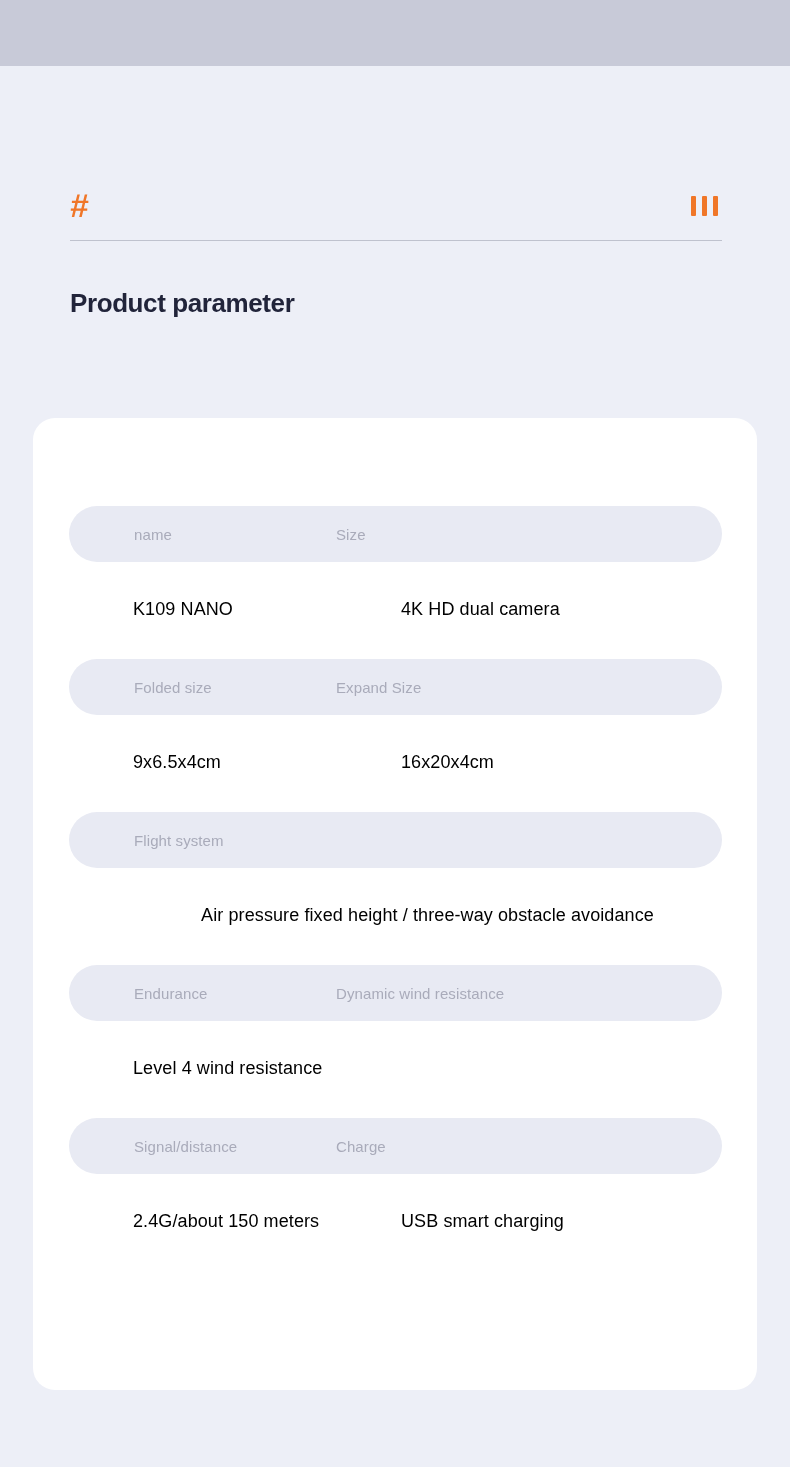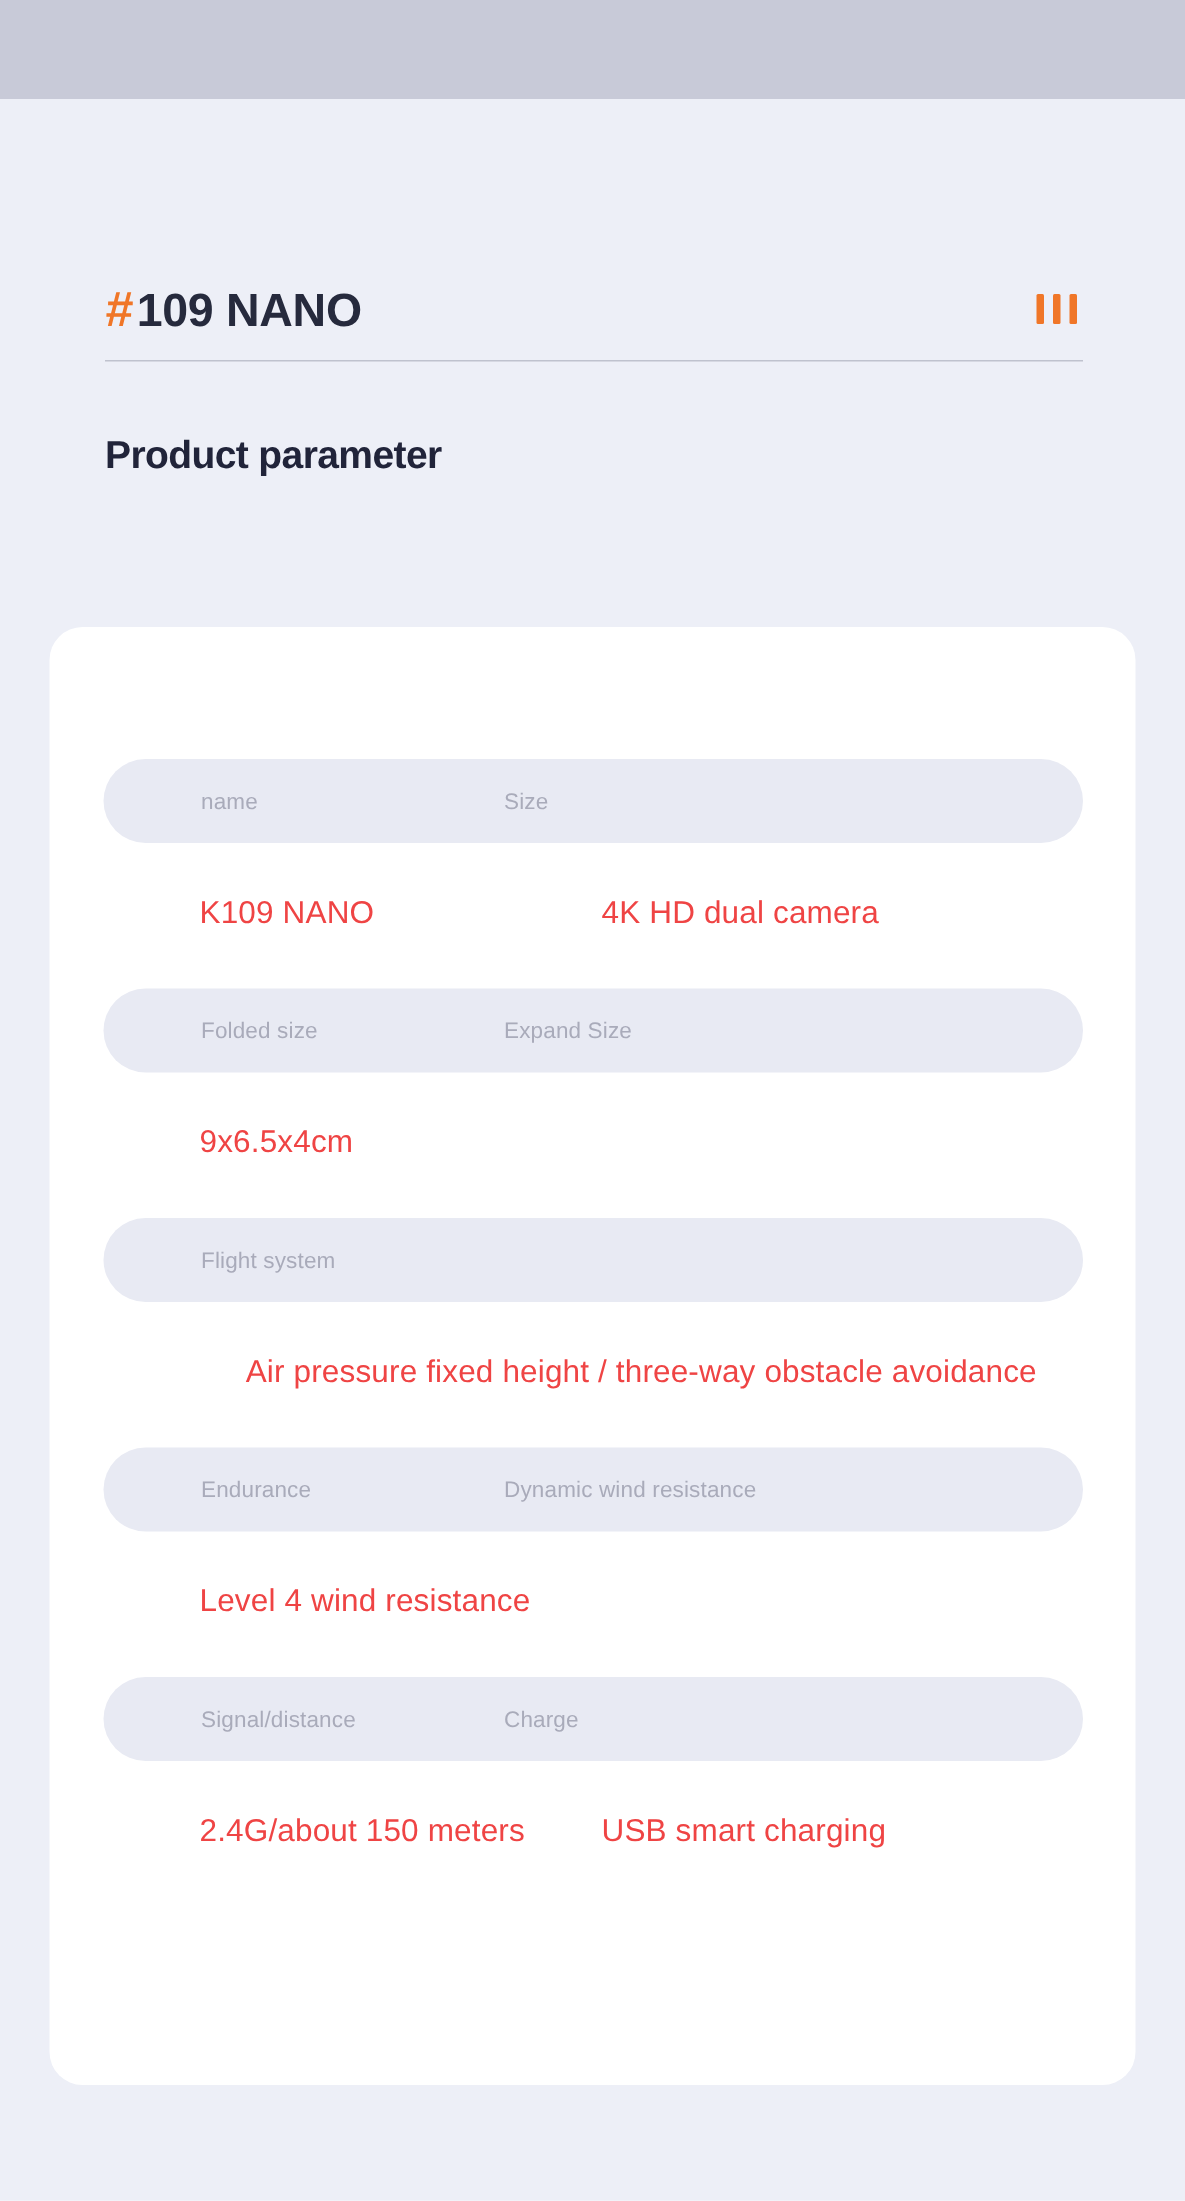--- a/index.html
+++ b/index.html
@@ -139,41 +139,40 @@
   .label-cell.col2 { flex:1; }
 
   .value-row {
     display:flex;
     align-items:center;
     height:38px;
     margin-top:28px;
     padding-left:64px;
   }
   .value-cell {
-    font-size:21px;
-    color:#ef4444;
+    font-size:18px;
+    color:#000000;
     letter-spacing:0.1px;
     white-space:nowrap;
   }
   .value-cell.col1 { width:268px; }
   .value-cell.col2 { flex:1; }
   .value-cell.full  { width:100%;text-align:center; }
 </style>
 </head>
 <body>
 
 <div class="page">
 
   <div class="top-bar"></div>
 
   <div class="header">
     <div class="header-row">
       <div class="model-title">
         <span class="model-hash">#</span>
-        <span>109 NANO</span>
       </div>
       <div class="menu-icon">
         <span></span>
         <span></span>
         <span></span>
       </div>
     </div>
     <div class="header-rule"></div>
   </div>
 
@@ -191,20 +190,21 @@
             <span class="value-cell col2">4K HD dual camera</span>
           </div>
         </div>
         <div class="spec-row">
           <div class="label-pill">
             <span class="label-cell col1">Folded size</span>
             <span class="label-cell col2">Expand Size</span>
           </div>
           <div class="value-row">
             <span class="value-cell col1">9x6.5x4cm</span>
+            <span class="value-cell col2">16x20x4cm</span>
           </div>
         </div>
         <div class="spec-row">
           <div class="label-pill">
             <span class="label-cell col1">Flight system</span>
           </div>
           <div class="value-row">
             <span class="value-cell full">Air pressure fixed height / three-way obstacle avoidance</span>
           </div>
         </div>

